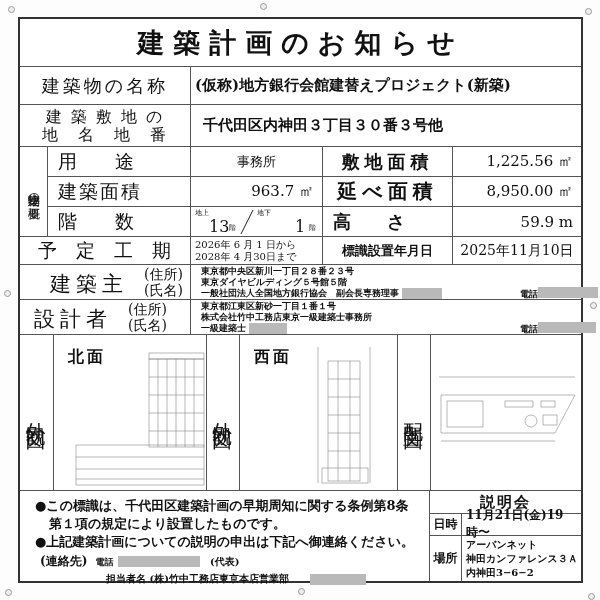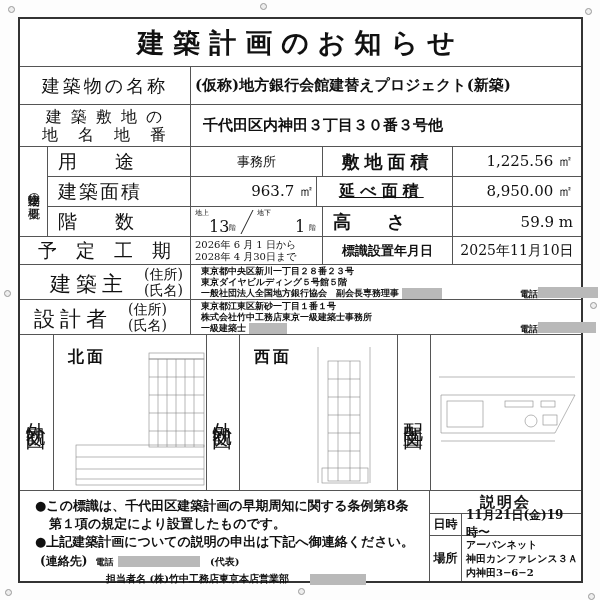--- a/index.html
+++ b/index.html
@@ -58,21 +58,21 @@
   <div class="row" style="top:128px;height:30px;left:28px;">
     <div class="cell label-spread" style="left:0;width:142px;">用　　途</div>
     <div class="cell vline" style="left:142px;width:132px;justify-content:center;font-size:13px;">事務所</div>
     <div class="cell vline label-big" style="left:274px;width:130px;font-size:18px;letter-spacing:5px;font-weight:bold;">敷地面積</div>
     <div class="cell vline val-r" style="left:404px;right:0;">1,225.56 ㎡</div>
   </div>
 
   <div class="row" style="top:158px;height:30px;left:28px;">
     <div class="cell label-spread" style="left:0;width:142px;letter-spacing:2px;">建築面積</div>
     <div class="cell vline val-r" style="left:142px;width:132px;">963.7 ㎡</div>
-    <div class="cell vline label-big" style="left:268px;width:130px;font-size:16px;letter-spacing:5px;font-weight:bold;text-decoration:underline;">延べ面積</div>
+    <div class="cell vline label-big" style="left:274px;width:130px;font-size:20px;letter-spacing:5px;font-weight:bold;">延べ面積</div>
     <div class="cell vline val-r" style="left:404px;right:0;">8,950.00 ㎡</div>
   </div>
 
   <div class="row" style="top:188px;height:30px;left:28px;">
     <div class="cell label-spread" style="left:0;width:142px;">階　　数</div>
     <div class="cell vline" style="left:142px;width:132px;">
       <span style="position:absolute;left:4px;top:1px;font-size:7px;">地上</span>
       <span style="position:absolute;left:18px;top:10px;font-size:16px;">13</span>
       <span style="position:absolute;left:38px;top:16px;font-size:7px;">階</span>
       <svg style="position:absolute;left:48px;top:2px" width="16" height="26">

